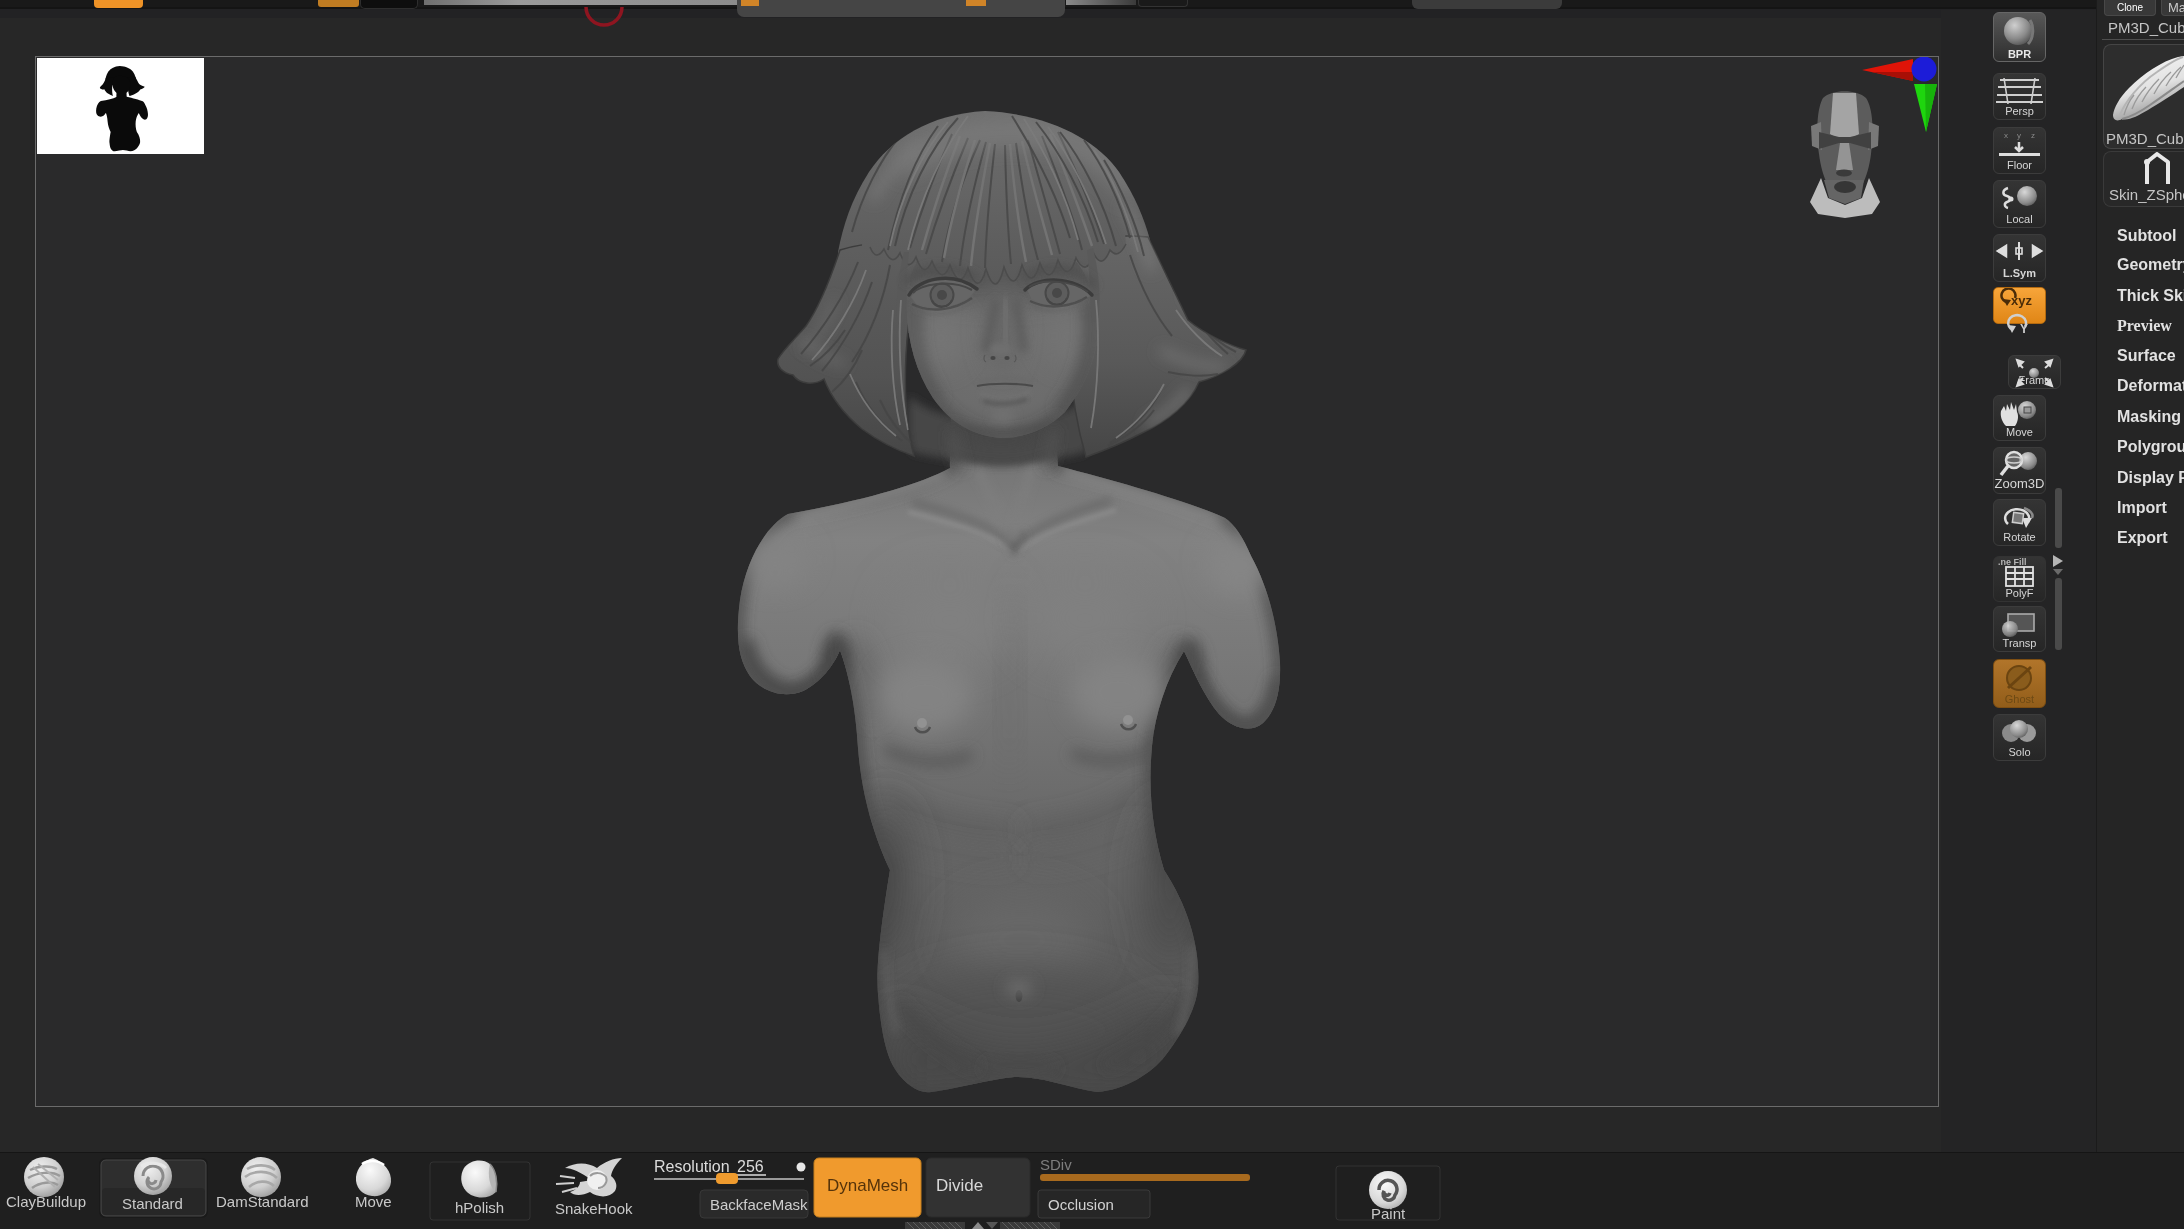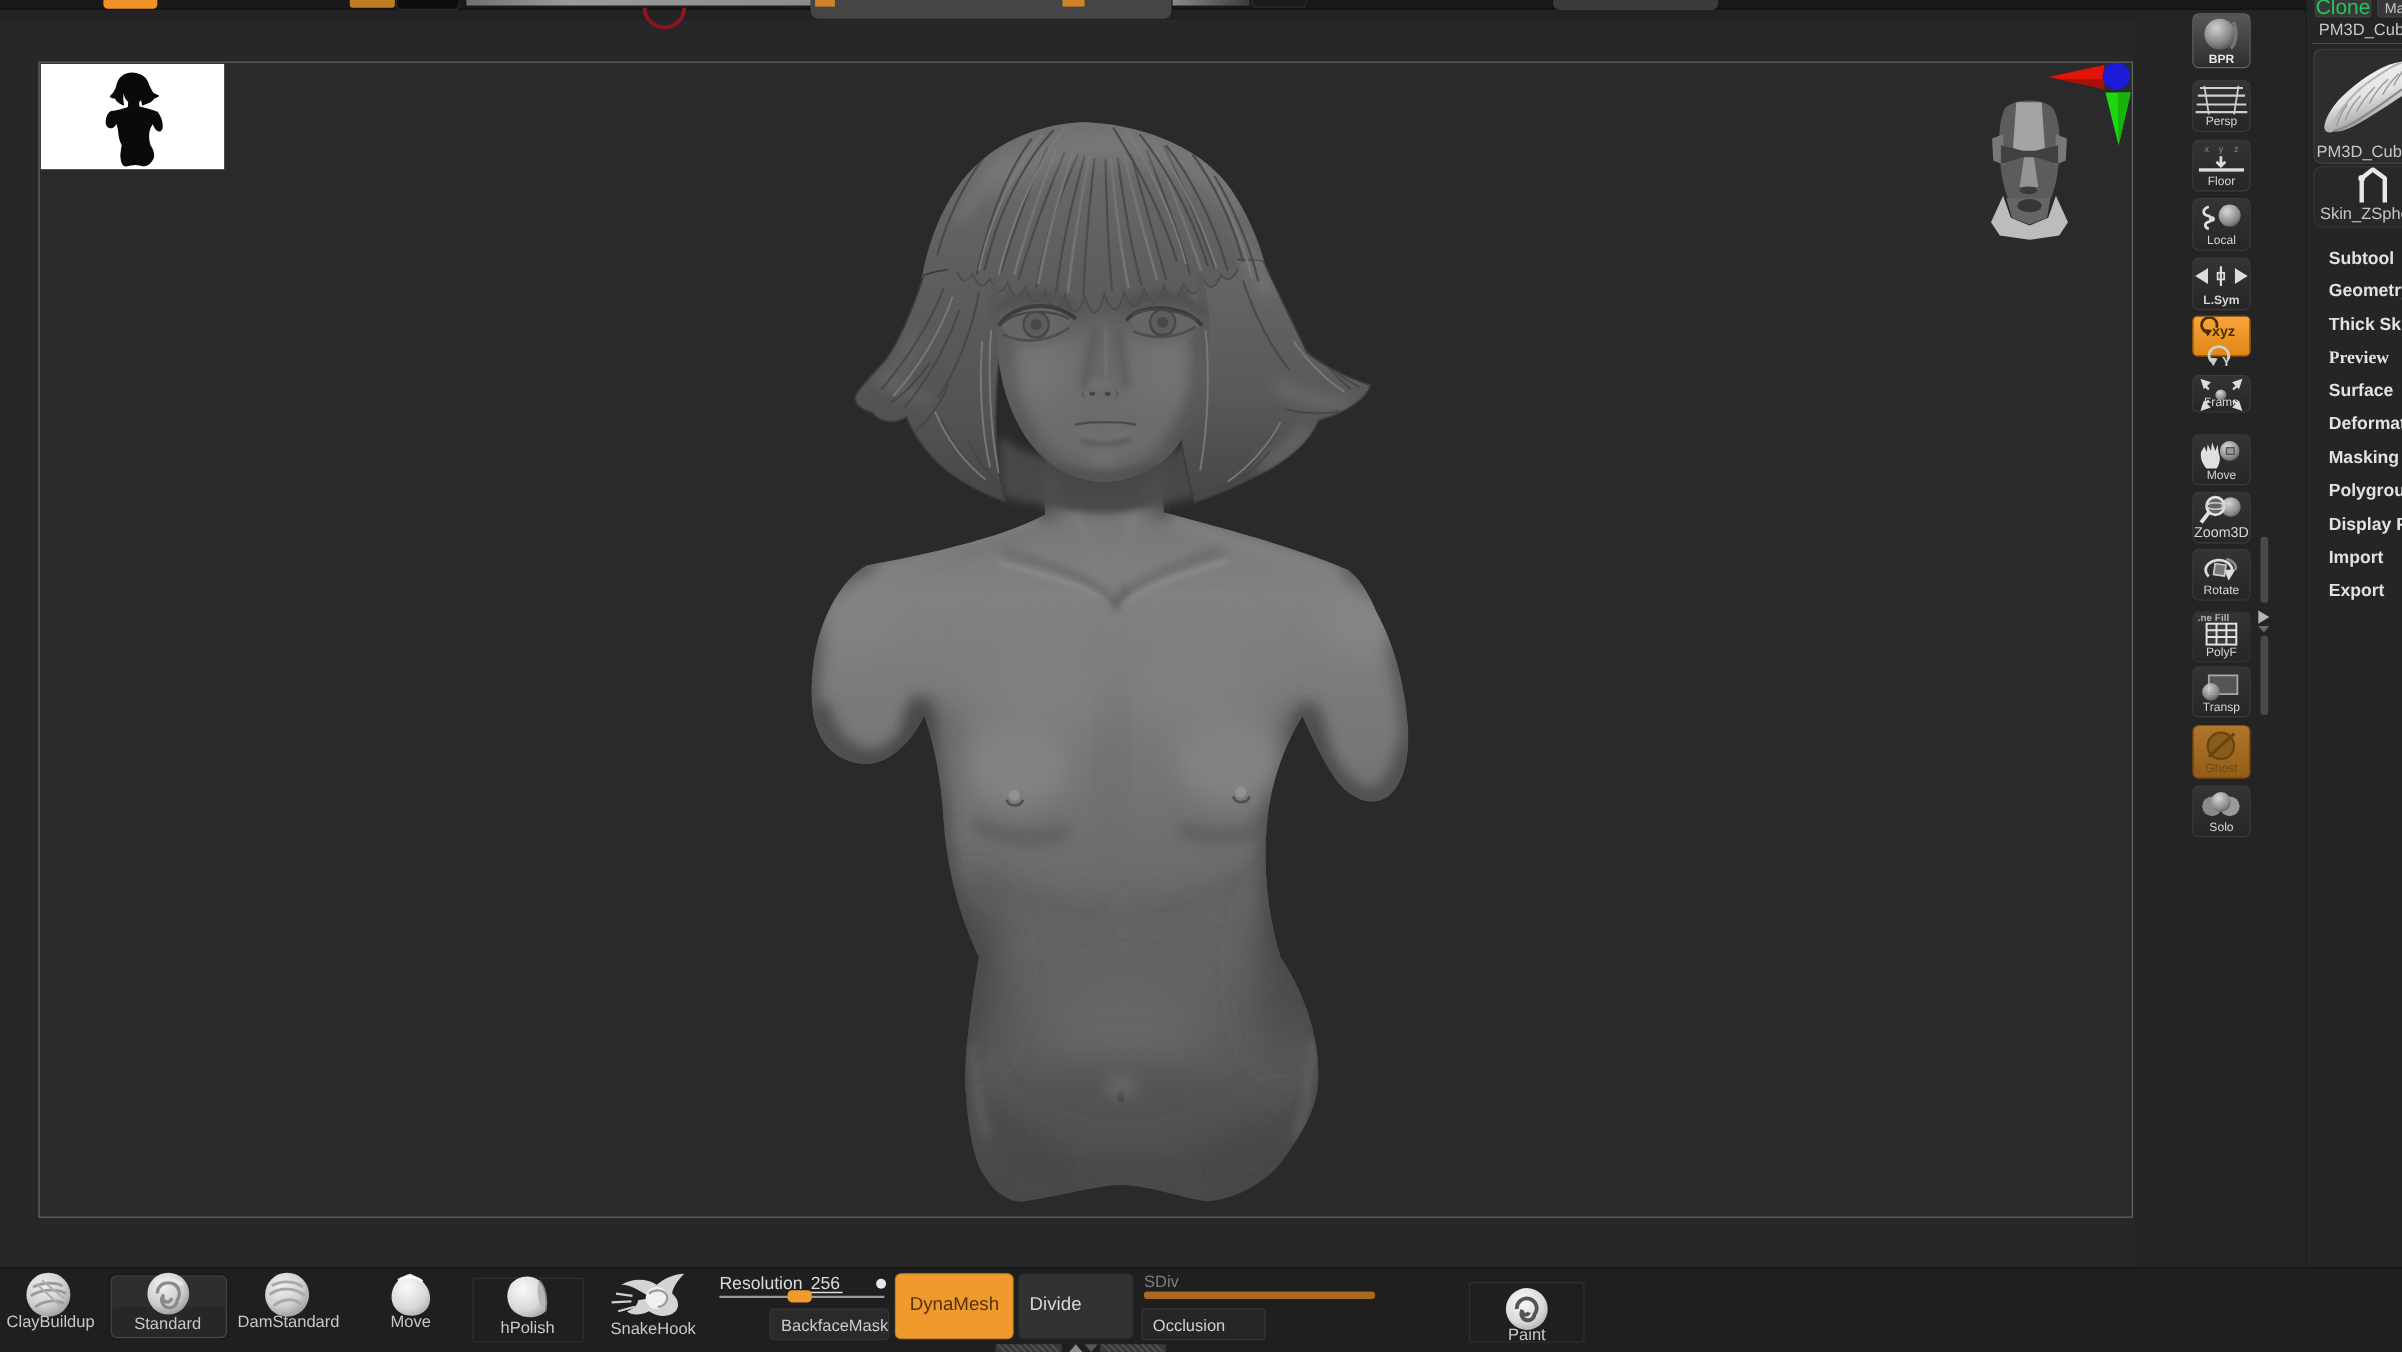--- a/index.html
+++ b/index.html
@@ -512,21 +512,21 @@
     <text x="17" y="17" fill="#4a2c08" font-size="13" font-weight="bold" font-family="Liberation Sans">xyz</text>
   </svg>
 </div>
 
 <svg class="abs" style="left:2003px;top:313px;" width="32" height="22" viewBox="0 0 32 22">
   <path d="M 8,16 A 9 8 0 1 1 22,14" fill="none" stroke="#cfcfcf" stroke-width="2.5"></path>
   <polygon points="5,12 9,20 13,13" fill="#cfcfcf"></polygon>
   <text x="17" y="20" fill="#cfcfcf" font-size="12" font-weight="bold" font-family="Liberation Sans">Y</text>
 </svg>
 
-<div class="tbtn" style="top:341px;height:34px;">
+<div class="tbtn" style="top:355px;height:34px;margin-left:15px;">
   <svg width="51" height="30" viewBox="0 0 51 30" style="position:absolute;top:2px;left:0;">
     <g stroke="#ddd" stroke-width="2" fill="#ddd">
       <path d="M 14,10 L 9,5 M 36,10 L 42,5 M 14,20 L 9,25 M 36,20 L 42,25" fill="none"></path>
       <polygon points="8,2 14,4 10,8"></polygon>
         <polygon points="43,2 41,8 37,4"></polygon>
       <polygon points="8,28 10,22 14,26"></polygon>
         <polygon points="43,28 37,26 41,22"></polygon>
       <circle cx="25" cy="15" r="5" fill="url(#sgr2)" stroke="none"></circle>
     </g>
   </svg>
@@ -600,21 +600,21 @@
 
 <div class="abs" style="left:2055px;top:488px;width:7px;height:60px;background:#4a4a4a;border-radius:3px;"></div>
 <div class="abs" style="left:2055px;top:578px;width:7px;height:72px;background:#4a4a4a;border-radius:3px;"></div>
 <svg class="abs" style="left:2050px;top:553px;" width="16" height="22" viewBox="0 0 16 22">
   <polygon points="3,2 13,8 3,14" fill="#b5b5b5"></polygon>
   <polygon points="3,16 13,16 8,22" fill="#6a6a6a"></polygon>
 </svg>
 
 <div class="abs" style="left:2096px;top:0;width:88px;height:1229px;background:#252525;border-left:1px solid #1b1b1b;"></div>
 
-<div class="abs" style="left:2104px;top:0;width:52px;height:16px;background:#383838;border:1px solid #484848;border-top:none;border-radius:0 0 4px 4px;color:#22c55e;font-size:19px;text-align:center;line-height:15px;">Clone</div>
+<div class="abs" style="left:2104px;top:0;width:52px;height:16px;background:#383838;border:1px solid #484848;border-top:none;border-radius:0 0 4px 4px;color:#ffffff;font-size:10px;text-align:center;line-height:15px;">Clone</div>
 <div class="abs" style="left:2161px;top:0;width:30px;height:16px;background:#383838;border:1px solid #484848;border-top:none;border-radius:0 0 4px 4px;color:#c9c9c9;font-size:13px;padding-left:6px;line-height:15px;">Ma</div>
 <div class="abs" style="left:2108px;top:19px;color:#c6c6c6;font-size:15px;white-space:nowrap;">PM3D_Cub</div>
 <div class="abs" style="left:2102px;top:39px;width:82px;height:1px;background:#4e4e4e;"></div>
 
 <div class="abs" style="left:2103px;top:44px;width:81px;height:105px;background:#2d2d2d;border:1px solid #454545;border-right:none;border-radius:8px 0 0 8px;"></div>
 <svg class="abs" style="left:2104px;top:45px;" width="80" height="103" viewBox="0 0 80 103">
   <defs>
       <linearGradient id="wg" x1="0" y1="0" x2="0.35" y2="1">
     <stop offset="0" stop-color="#fbfbfb"></stop>
         <stop offset="0.6" stop-color="#e2e2e2"></stop>

